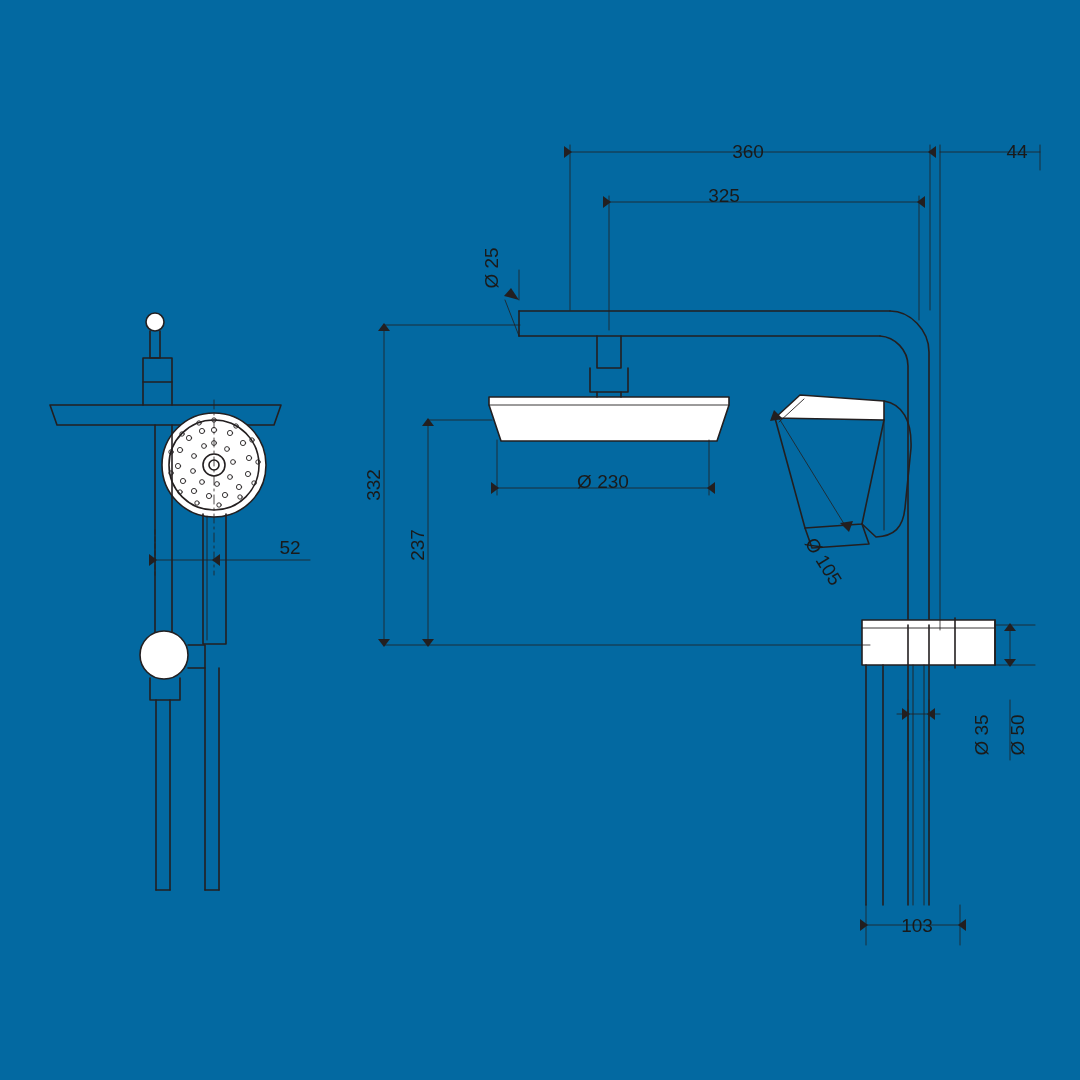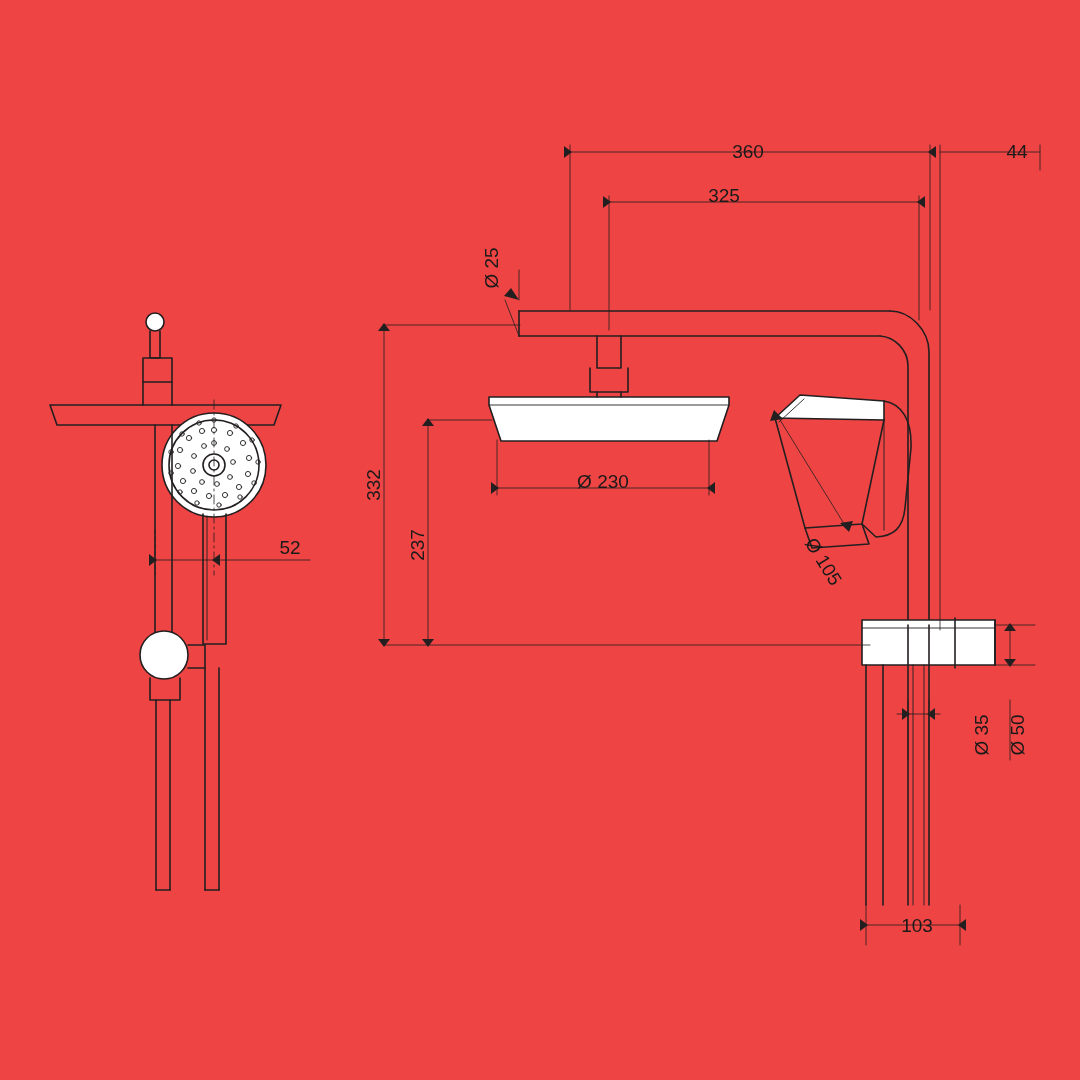--- a/index.html
+++ b/index.html
@@ -4,21 +4,21 @@
 <style>
   html, body {
     margin: 0;
     padding: 0;
     background: #ffffff;
   }
   #sheet {
     position: relative;
     width: 1080px;
     height: 1080px;
-    background: #ef4444;
+    background: #0369a1;
     font-family: "Liberation Sans", sans-serif;
     overflow: hidden;
   }
   #sheet svg {
     position: absolute;
     top: 0;
     left: 0;
     width: 1080px;
     height: 1080px;
   }

